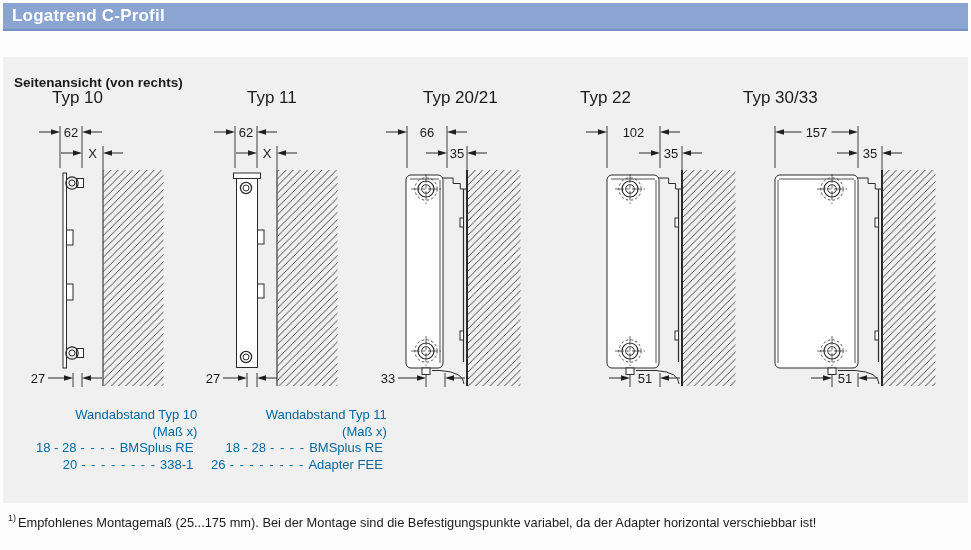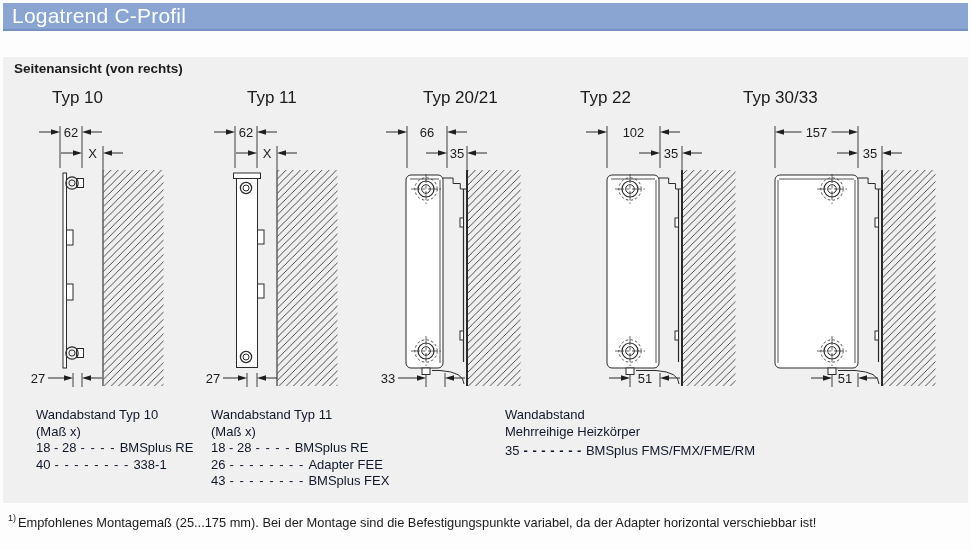--- a/index.html
+++ b/index.html
@@ -1,26 +1,26 @@
 <!DOCTYPE html>
 <html><head>
 <meta charset="utf-8">
 <style>
   html,body{margin:0;padding:0;background:#fff;}
   body{font-family:"Liberation Sans",sans-serif;color:#1b1b1b;}
   .page{position:relative;width:971px;height:550px;background:#fdfdfd;overflow:hidden;}
   .header-bar{position:absolute;left:3px;top:3px;width:965px;height:28px;background:#8aa5d2;
     border-bottom:2px solid #7792c2;display:flex;align-items:center;padding-left:9px;box-sizing:border-box;}
-  .header-bar .t{color:#ffffff;font-size:21px;font-weight:normal;letter-spacing:.2px;}
+  .header-bar .t{color:#ffffff;font-size:17px;font-weight:bold;letter-spacing:.2px;}
   .panel{position:absolute;left:3px;top:57px;width:965px;height:446px;background:#f0f0f0;}
-  .heading{position:absolute;left:11px;top:4px;font-size:13.5px;font-weight:bold;}
+  .heading{position:absolute;left:11px;top:18px;font-size:13.5px;font-weight:bold;}
   .typlabel{position:absolute;top:31px;font-size:17px;}
   .diagram{position:absolute;top:53px;}
   svg text{font-family:"Liberation Sans",sans-serif;font-size:13px;fill:#1b1b1b;}
-  .note{position:absolute;top:350px;font-size:13px;line-height:16.6px;color:#0f172a;}
+  .note{position:absolute;top:350px;font-size:13px;line-height:16.6px;color:#0369a1;text-align:right;}
   .note .r span{margin-right:4px;}
   .note .dash{letter-spacing:1px;}
   .note .dash.bold{font-weight:bold;letter-spacing:.5px;}
   .note .gap{margin-top:3px;}
   .footnote{position:absolute;left:8px;top:512px;font-size:13.5px;white-space:nowrap;
     transform:scaleX(.95);transform-origin:0 0;}
   .footnote sup{font-size:9.5px;margin-right:2px;}
 </style>
 </head>
 <body>
@@ -314,44 +314,34 @@
           </g>
         </svg></div>
 
     <div class="note" style="left:33px">
       <div>Wandabstand Typ 10</div>
       <div>(Maß x)</div>
       <div class="r">
         <span>18 - 28</span><span class="dash">- - - -</span><span>BMSplus RE</span>
       </div>
       <div class="r">
-        <span>40</span><span class="dash">- - - - - - - -</span><span>338-1</span>
+        <span>20</span><span class="dash">- - - - - - - -</span><span>338-1</span>
       </div>
     </div>
 
     <div class="note" style="left:208px">
       <div>Wandabstand Typ 11</div>
       <div>(Maß x)</div>
       <div class="r">
         <span>18 - 28</span><span class="dash">- - - -</span><span>BMSplus RE</span>
       </div>
       <div class="r">
         <span>26</span><span class="dash">- - - - - - - -</span><span>Adapter FEE</span>
       </div>
-      <div class="r">
-        <span>43</span><span class="dash">- - - - - - - -</span><span>BMSplus FEX</span>
-      </div>
     </div>
 
-    <div class="note" style="left:502px">
-      <div>Wandabstand</div>
-      <div>Mehrreihige Heizkörper</div>
-      <div class="r gap">
-        <span>35</span><span class="dash bold">- - - - - - -</span><span>BMSplus FMS/FMX/FME/RM</span>
-      </div>
-    </div>
   </div>
 
   <div class="footnote">
     <sup>1)</sup><span>Empfohlenes Montagemaß (25...175 mm). Bei der Montage sind die Befestigungspunkte variabel, da der Adapter horizontal verschiebbar ist!</span>
   </div>
 
 </div>
 
 </body></html>

